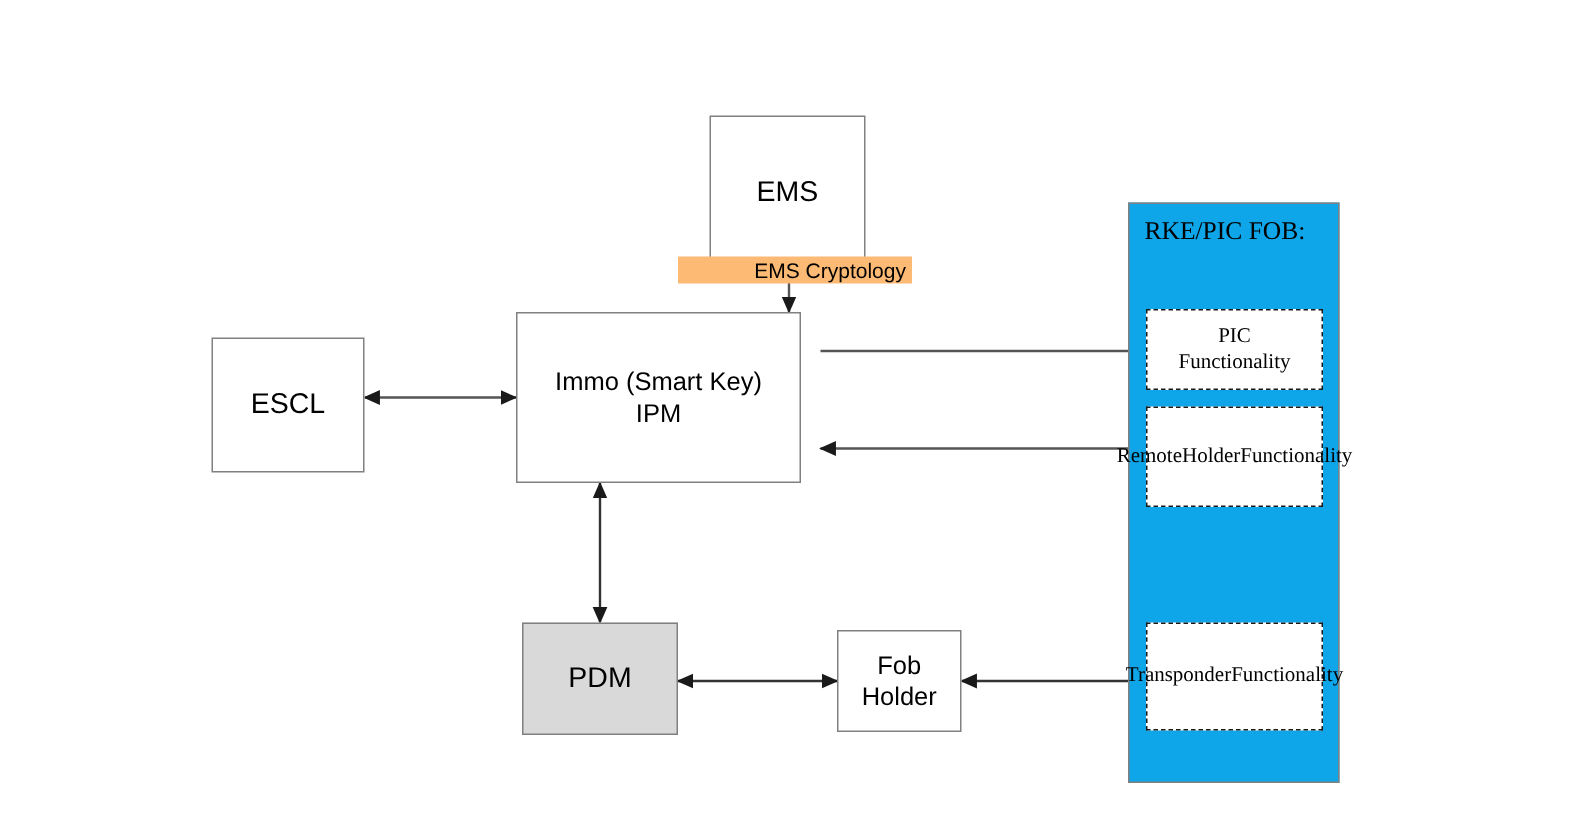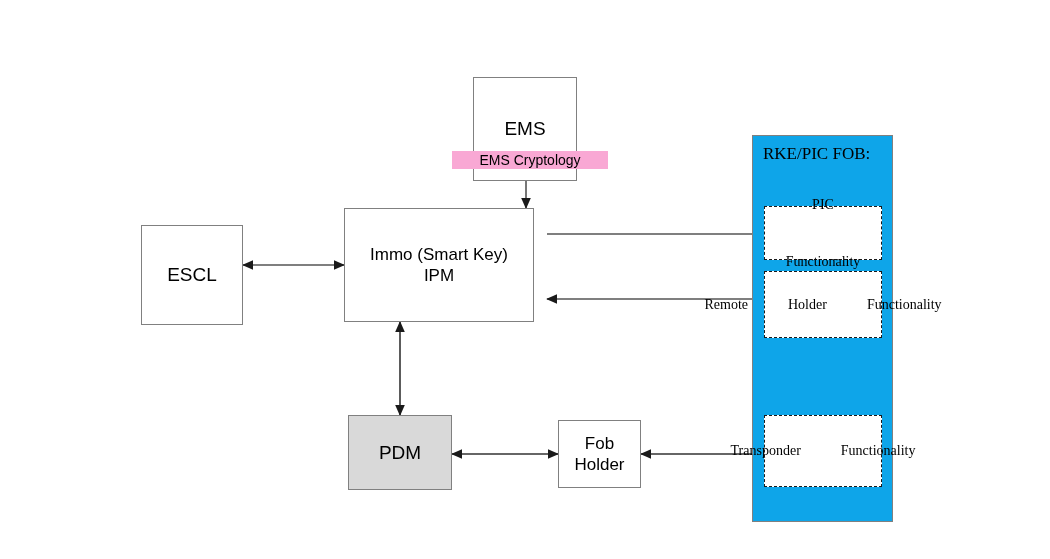--- a/index.html
+++ b/index.html
@@ -40,40 +40,40 @@
   .node-solid {
     border: 1.6px solid #808080;
   }
   .node-shaded {
     background: #d9d9d9;
     border: 1.6px solid #808080;
   }
   .node-dashed {
     border: 1.5px dashed #1a1a1a;
     background: #ffffff;
-    gap: 40px;
   }
   .container-box {
     position: absolute;
     box-sizing: border-box;
     border: 1.6px solid #808080;
     background: #0ea5e9;
     font-family: Liberation Serif, serif;
   }
   .container-title {
     position: absolute;
     white-space: nowrap;
     background: transparent;
   }
   .edge-label {
     position: absolute;
-    background: #f9a8d4;
+    background: #fdba74;
     white-space: nowrap;
     padding: 1px 4px;
-    text-align: center;
+    text-align: right;
+    margin-top: 20px;
   }
   .fs-lg   { font-size: 19px; }
   .fs-md   { font-size: 17px; }
   .fs-sm   { font-size: 14px; }
 </style>
 </head>
 <body>
 
 <div id="diagram">
 
@@ -108,21 +108,21 @@
 
   <div class="edge-label fs-sm" style="left:452px; top:151px; width:148px;">
     <span>EMS Cryptology</span>
   </div>
 
   <div class="node node-solid fs-md" style="left:344px; top:208px; width:190px; height:114px; flex-direction:column;">
     <span>Immo (Smart Key)</span>
     <span>IPM</span>
   </div>
 
-  <div class="node node-solid fs-lg" style="left:141px; top:225px; width:102px; height:100px;">
+  <div class="node node-solid fs-lg" style="left:141px; top:225px; width:102px; height:90px;">
     <span>ESCL</span>
   </div>
 
   <div class="node node-solid fs-md" style="left:558px; top:420px; width:83px; height:68px; flex-direction:column;">
     <span>Fob</span>
     <span>Holder</span>
   </div>
 
   <div class="node node-shaded fs-lg" style="left:348px; top:415px; width:104px; height:75px;">
     <span>PDM</span>

